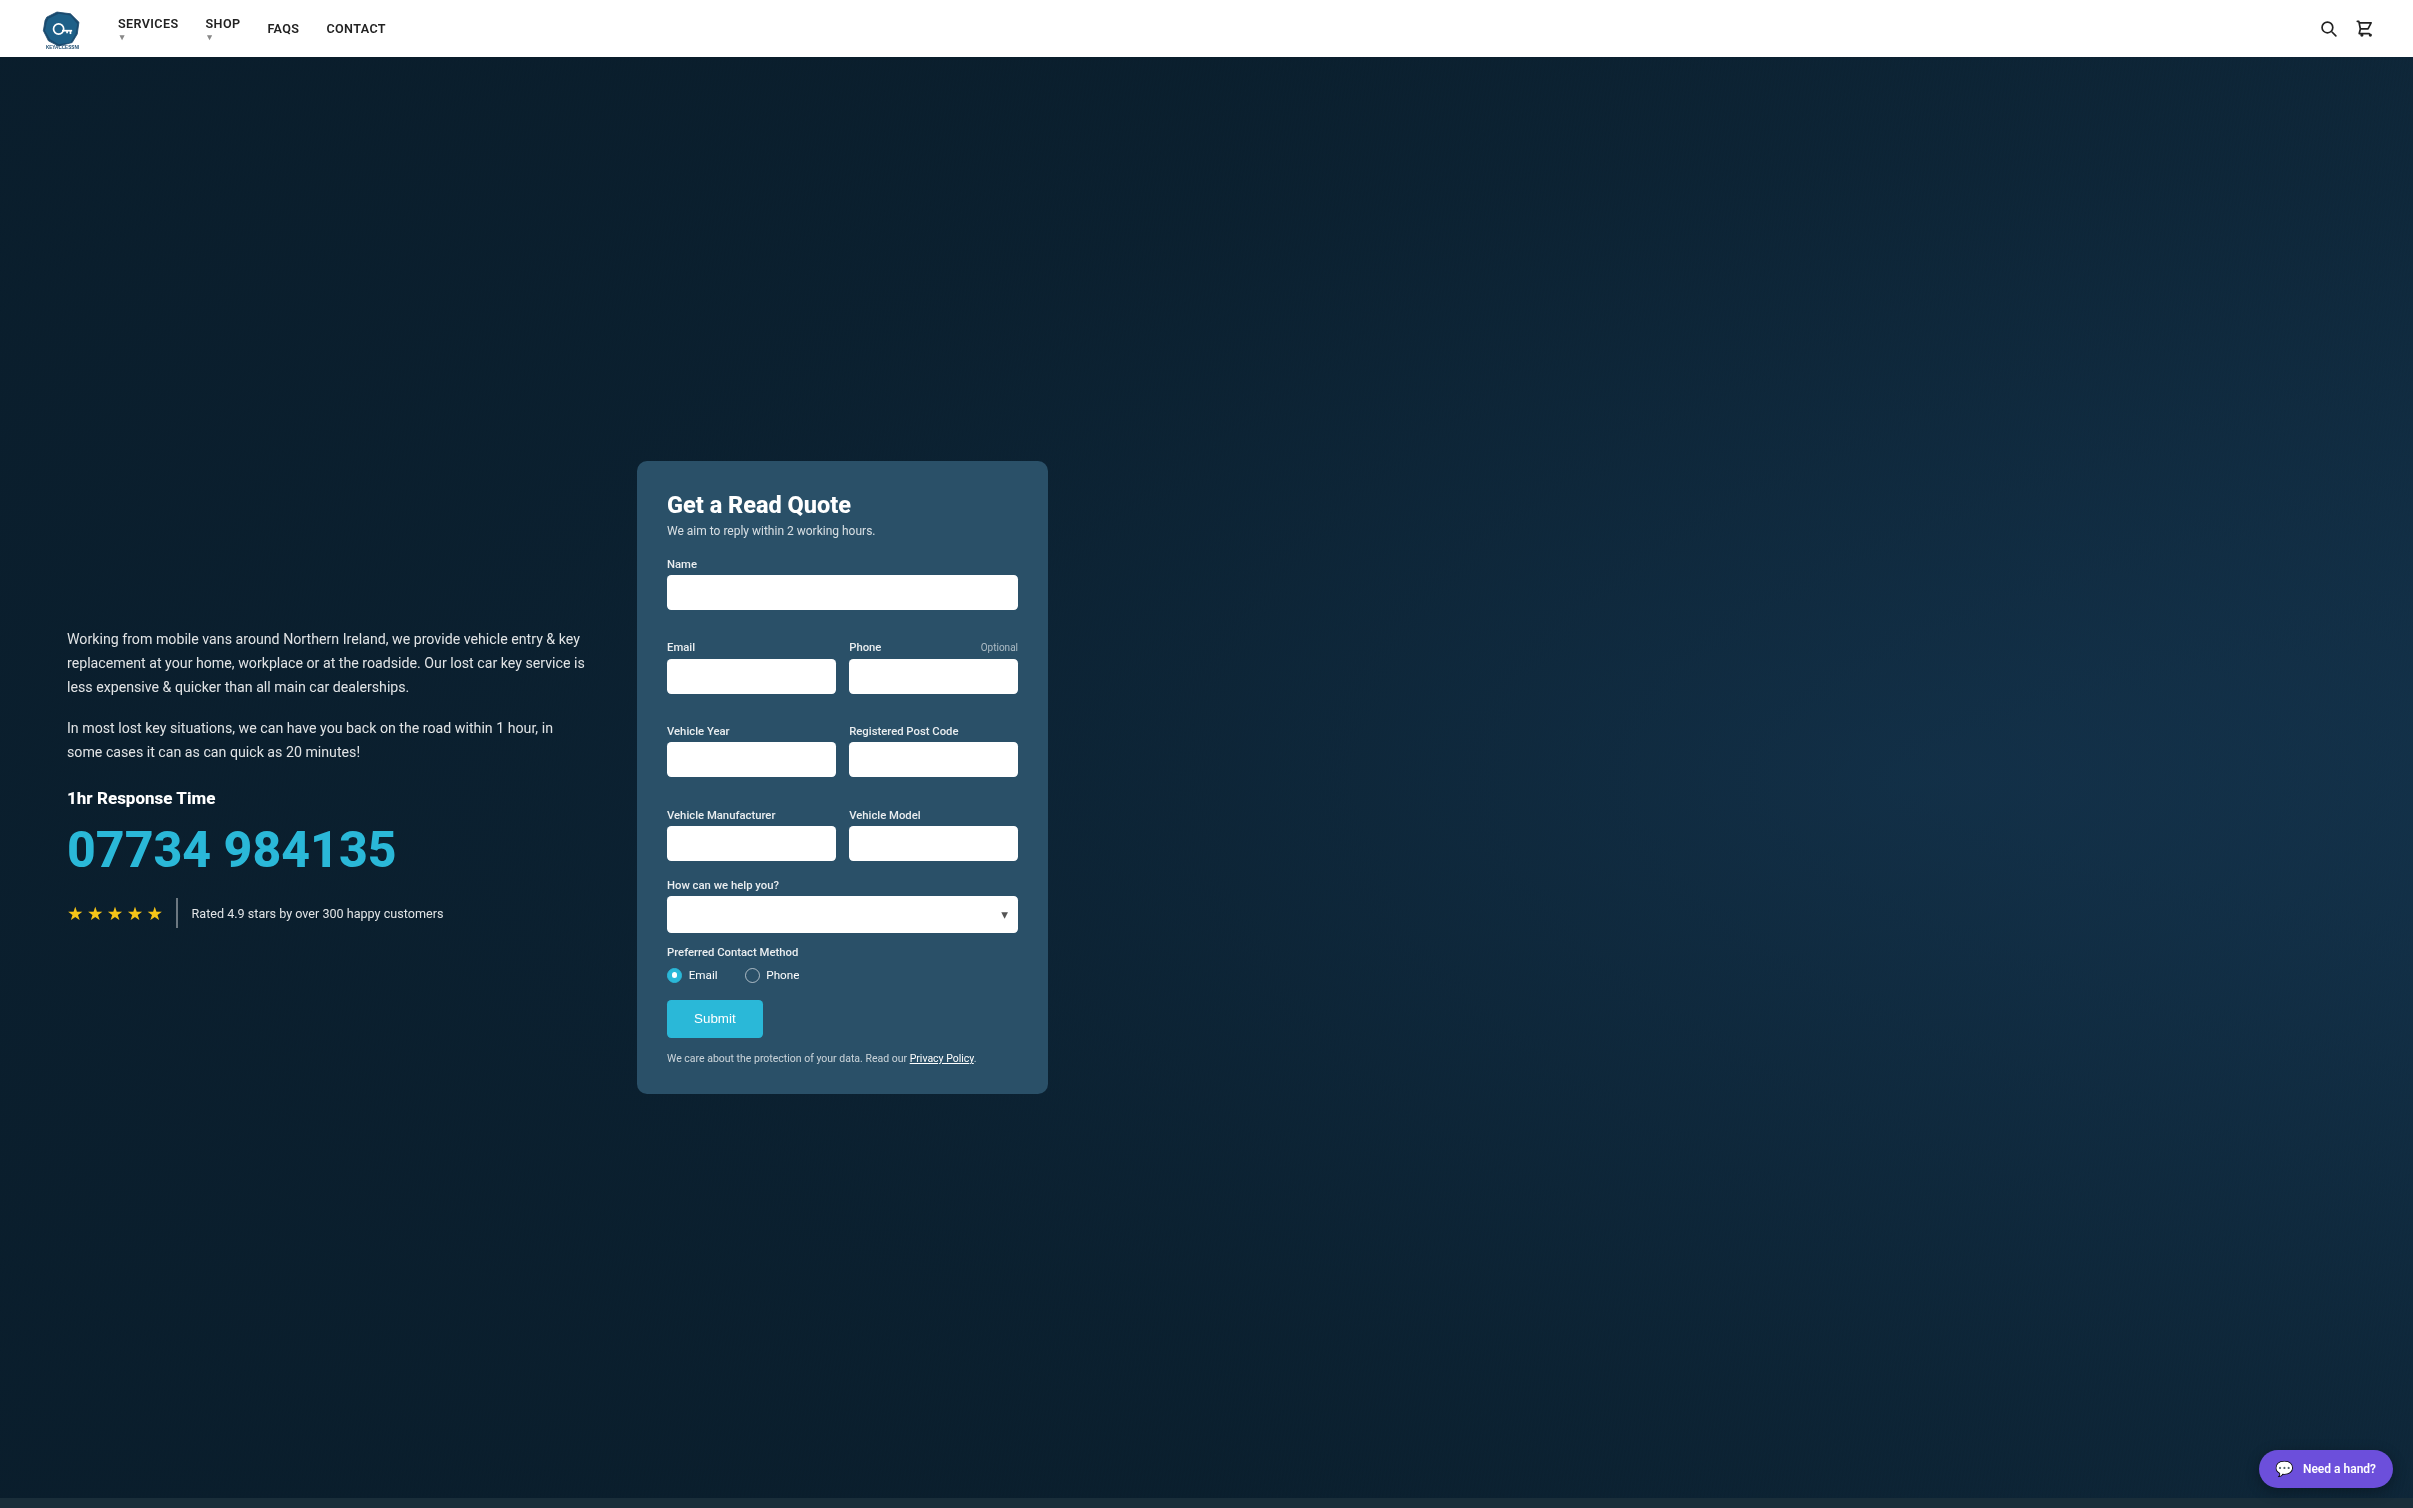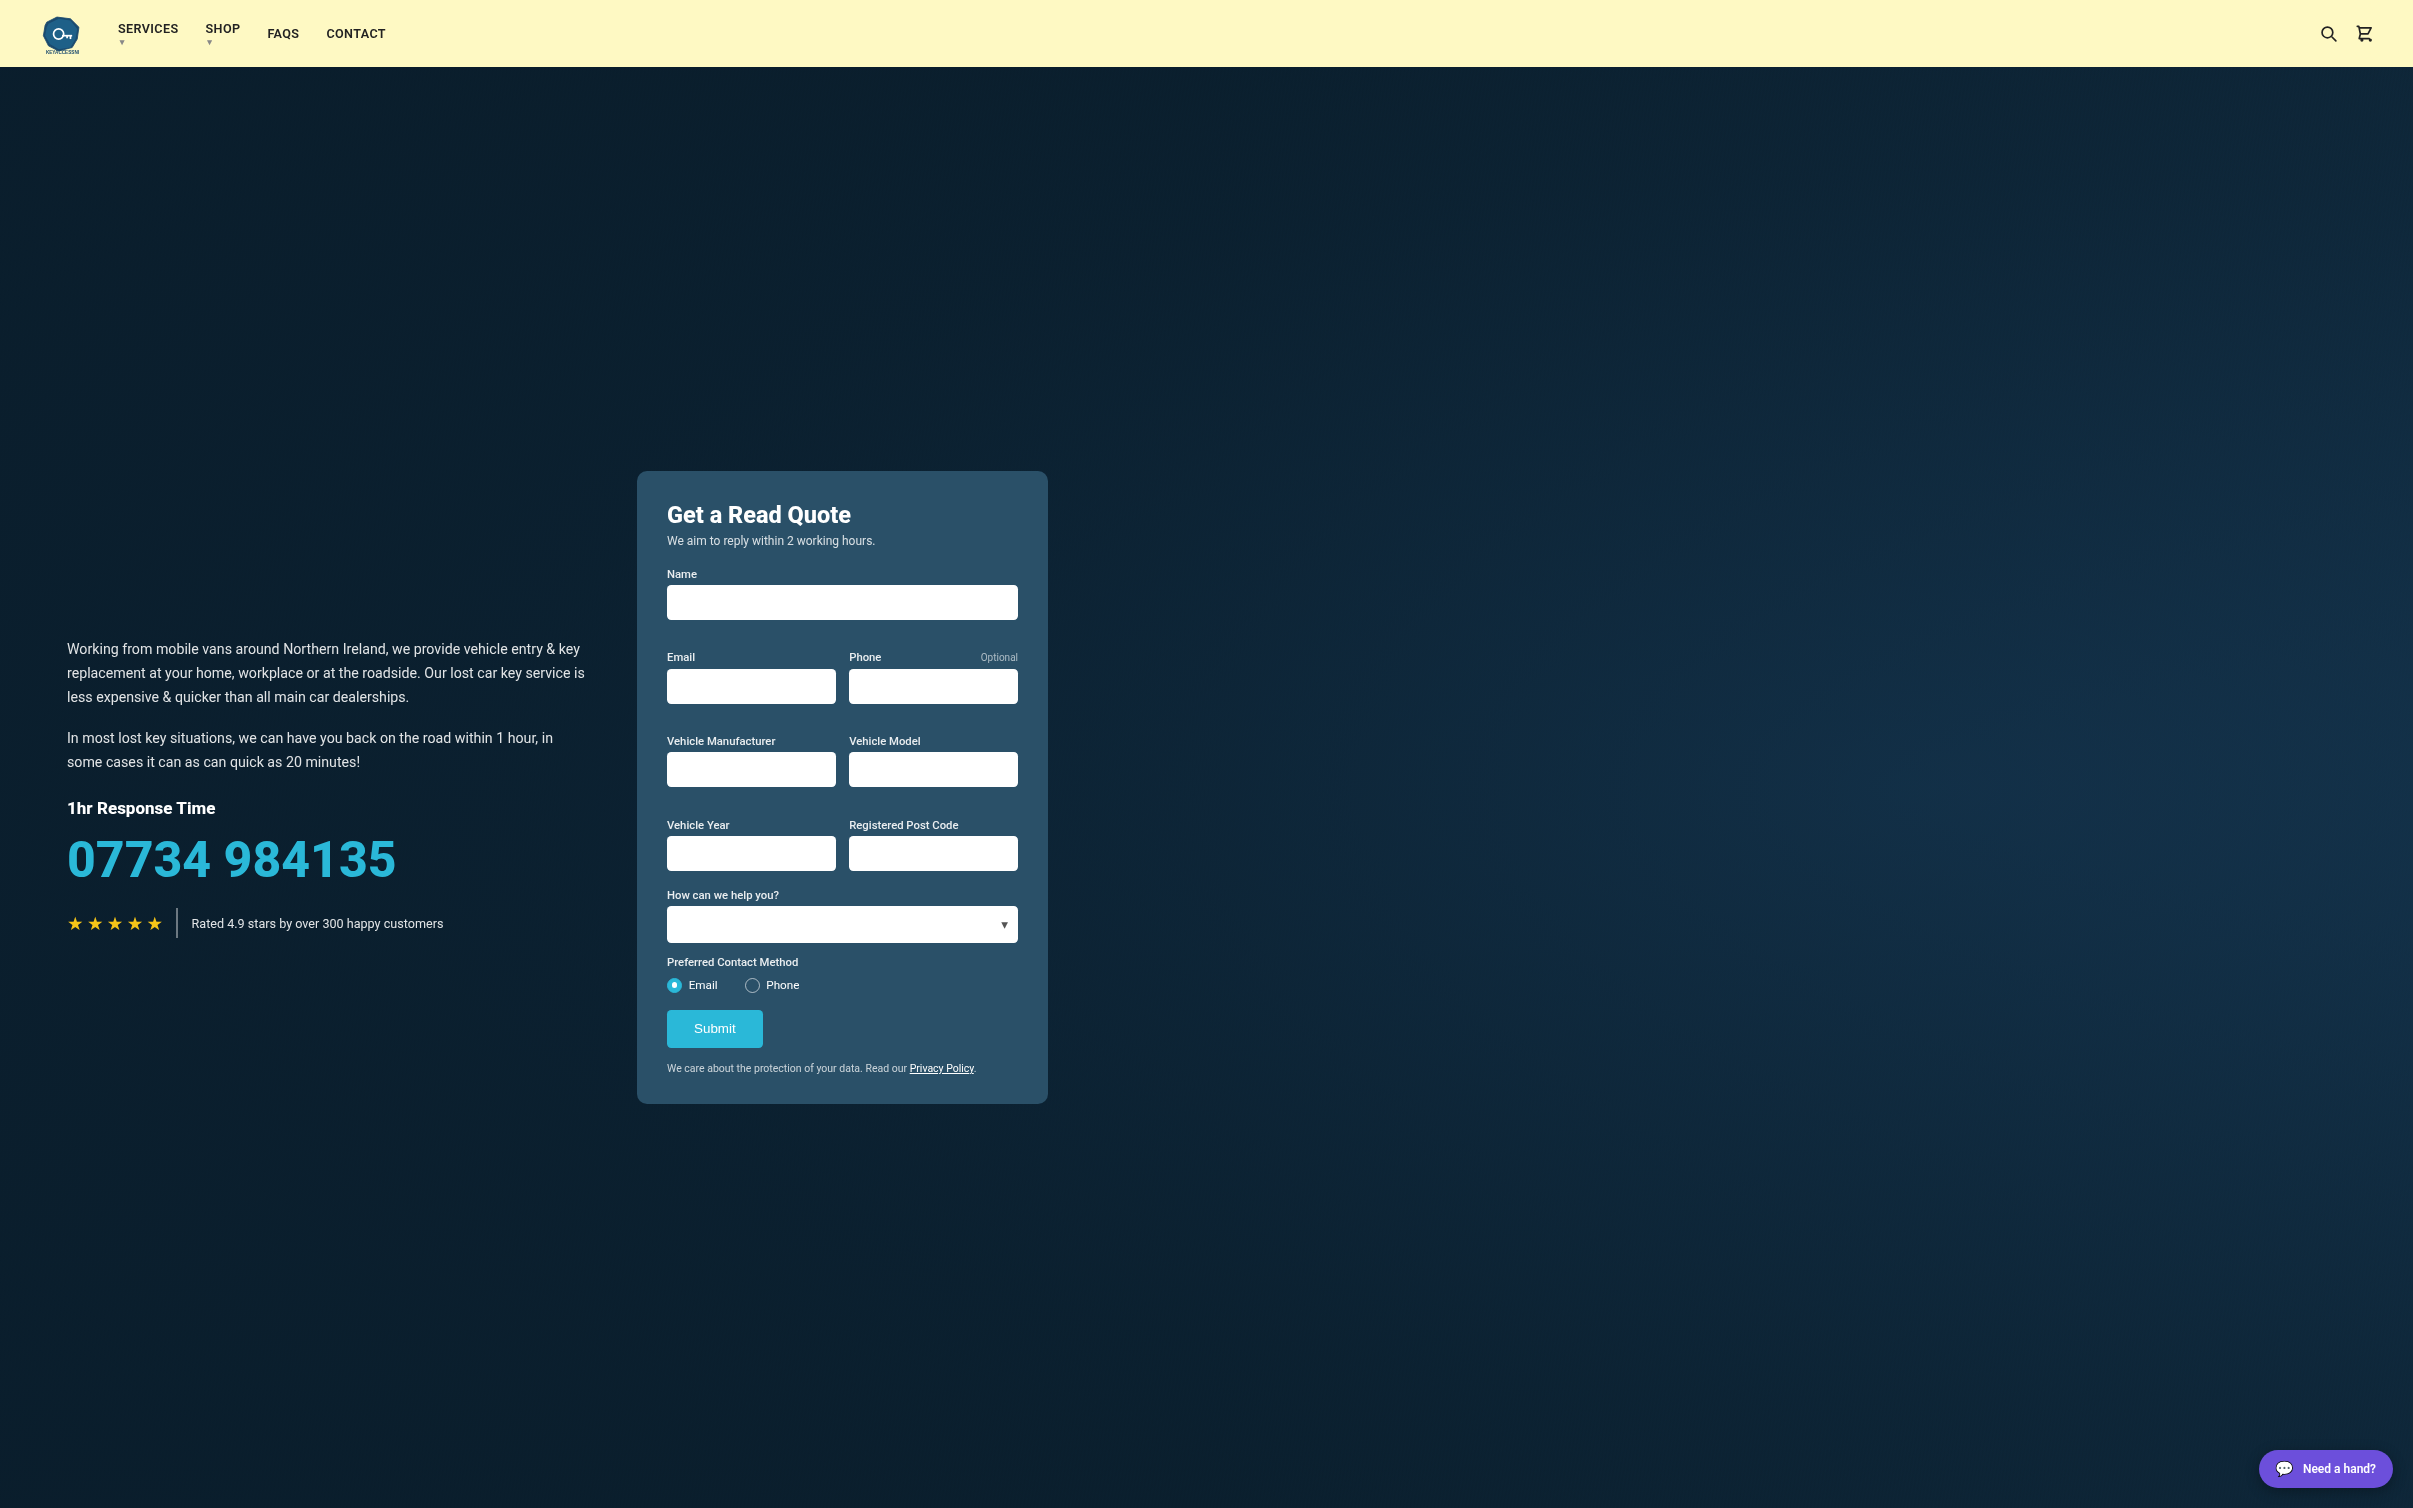--- a/index.html
+++ b/index.html
@@ -6,26 +6,26 @@
 
     body {
       font-family: -apple-system, BlinkMacSystemFont, 'Segoe UI', Roboto, sans-serif;
       background: #1a2e3a;
       min-height: 100vh;
       overflow-x: hidden;
     }
 
     
     .navbar {
-      background: #fef9c3;
+      background: #ffffff;
       display: flex;
       align-items: center;
       justify-content: space-between;
       padding: 0 40px;
-      height: 67px;
+      height: 57px;
       position: relative;
       z-index: 100;
       box-shadow: 0 0.8px 3.4px rgba(0,0,0,0.08);
     }
     .nav-left {
       display: flex;
       align-items: center;
       gap: 34px;
     }
     .logo-wrap {
@@ -450,43 +450,43 @@
               <span class="optional-tag">Optional</span>
             </label>
             <input type="tel" class="form-input" style="">
           </div>
         </div>
 
         
         <div class="form-row">
           <div>
             <label class="form-label">
+              <span>Vehicle Year</span>
+            </label>
+            <input type="text" class="form-input" style="">
+          </div>
+          <div>
+            <label class="form-label">
+              <span>Registered Post Code</span>
+            </label>
+            <input type="text" class="form-input" style="">
+          </div>
+        </div>
+
+        
+        <div class="form-row">
+          <div>
+            <label class="form-label">
               <span>Vehicle Manufacturer</span>
             </label>
             <input type="text" class="form-input" style="">
           </div>
           <div>
             <label class="form-label">
               <span>Vehicle Model</span>
-            </label>
-            <input type="text" class="form-input" style="">
-          </div>
-        </div>
-
-        
-        <div class="form-row">
-          <div>
-            <label class="form-label">
-              <span>Vehicle Year</span>
-            </label>
-            <input type="text" class="form-input" style="">
-          </div>
-          <div>
-            <label class="form-label">
-              <span>Registered Post Code</span>
             </label>
             <input type="text" class="form-input" style="">
           </div>
         </div>
 
         
         <div class="form-group">
           <label class="form-label">
             <span>How can we help you?</span>
           </label>

